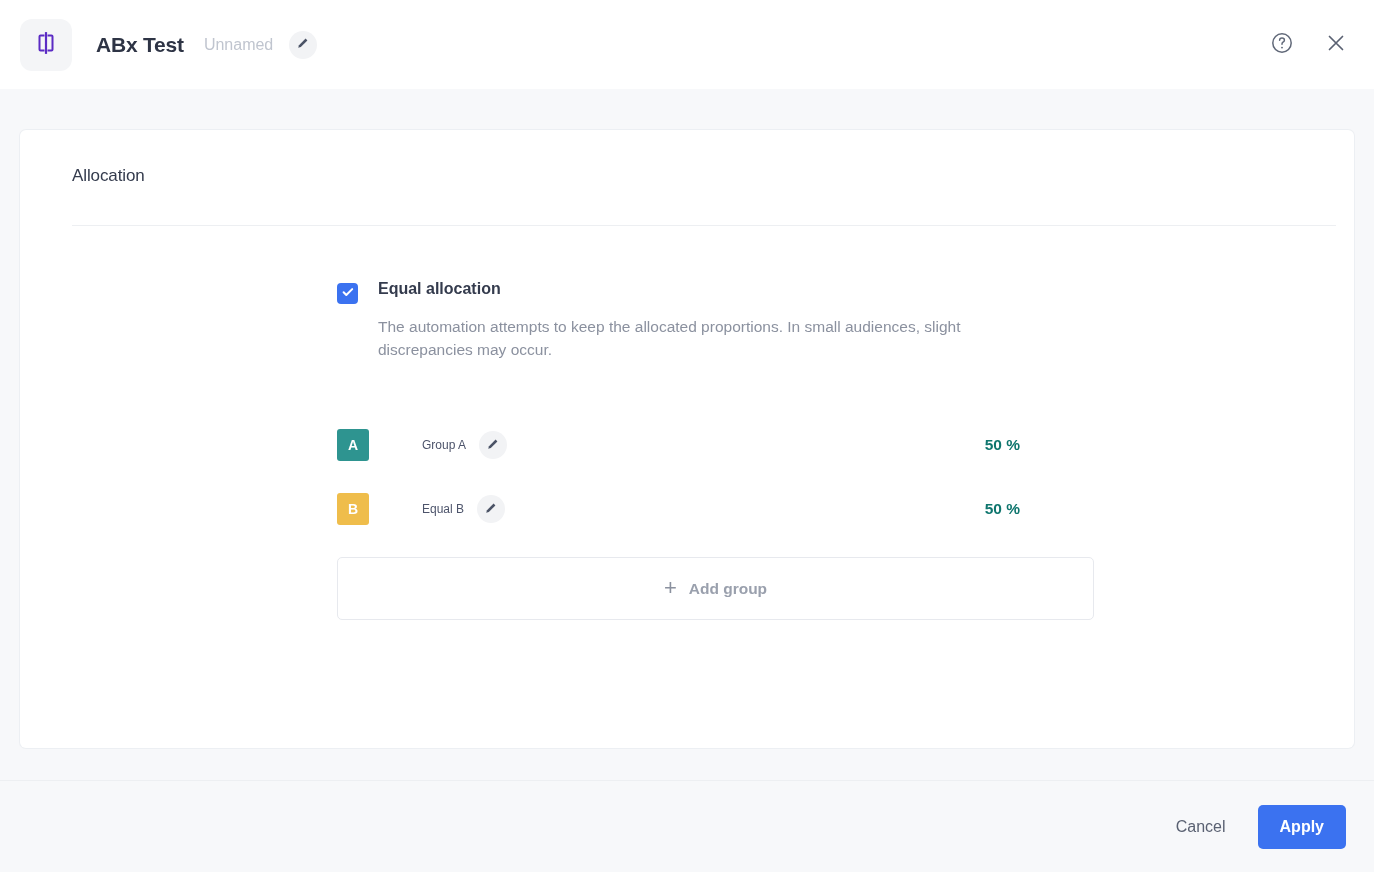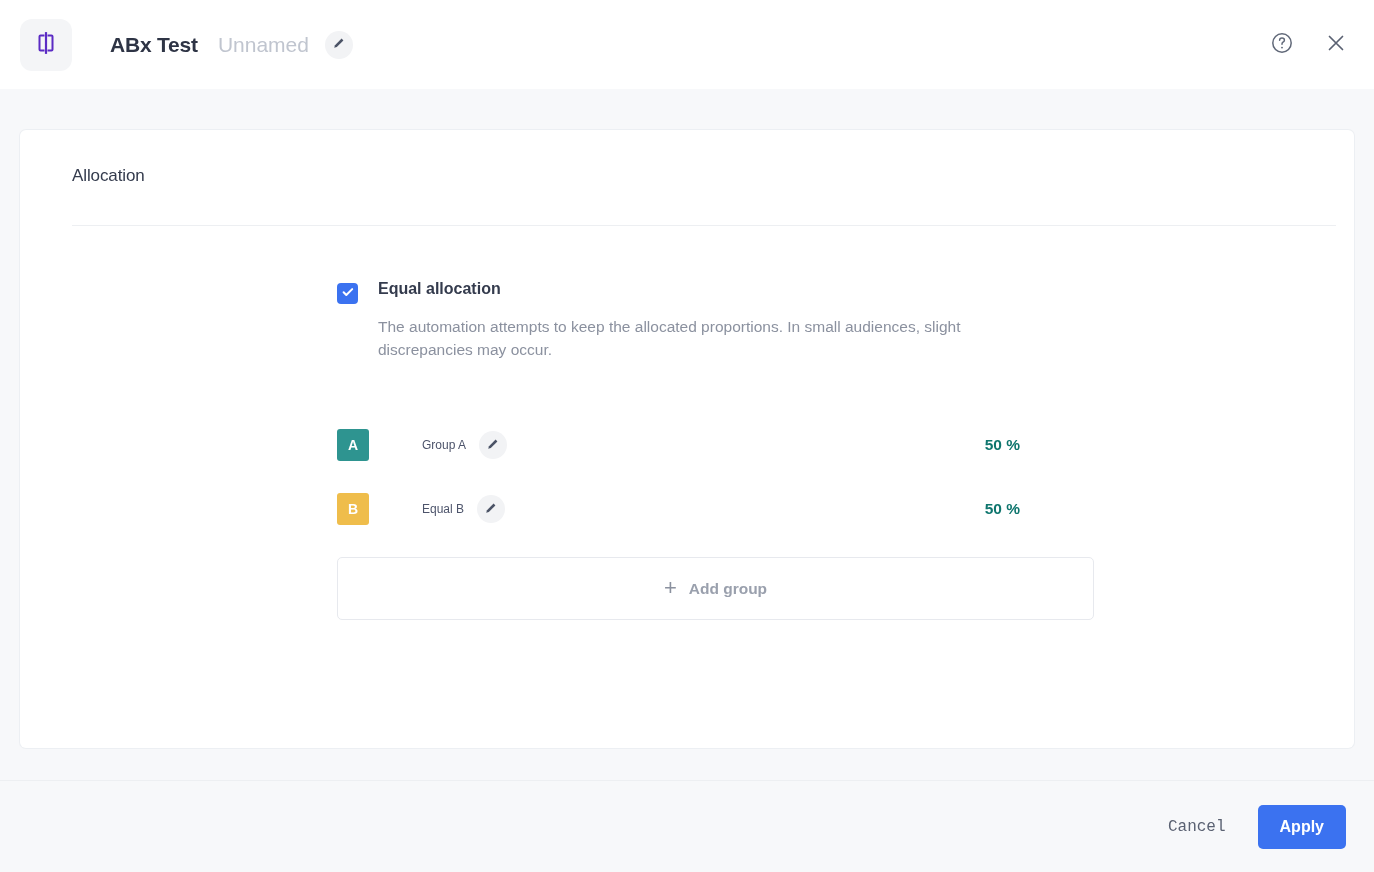--- a/index.html
+++ b/index.html
@@ -49,25 +49,25 @@
     display: flex;
     align-items: center;
     justify-content: center;
     flex: 0 0 52px;
   }
   .app-title {
     font-size: 21px;
     font-weight: bold;
     color: #2e3445;
     letter-spacing: -0.2px;
-    margin-left: 38px;
+    margin-left: 24px;
     white-space: nowrap;
   }
   .app-subtitle {
-    font-size: 21px;
+    font-size: 16px;
     color: #c0c5cf;
     margin-left: 20px;
     white-space: nowrap;
   }
   .icon-btn-round {
     width: 28px;
     height: 28px;
     border-radius: 50%;
     background: #f2f3f5;
     border: none;
@@ -233,21 +233,21 @@
     display: flex;
     align-items: center;
     justify-content: flex-end;
     gap: 26px;
     padding: 0 28px 0 0;
     background: #f7f8fa;
   }
   .btn-cancel {
     background: none;
     border: none;
-    font-family: Liberation Mono, monospace;
+    font-family: Liberation Sans, sans-serif;
     font-size: 16px;
     color: #5a6172;
     cursor: pointer;
     padding: 10px 6px;
   }
   .btn-apply {
     background: #3b72f0;
     border: none;
     font-family: inherit;
     font-size: 16px;

